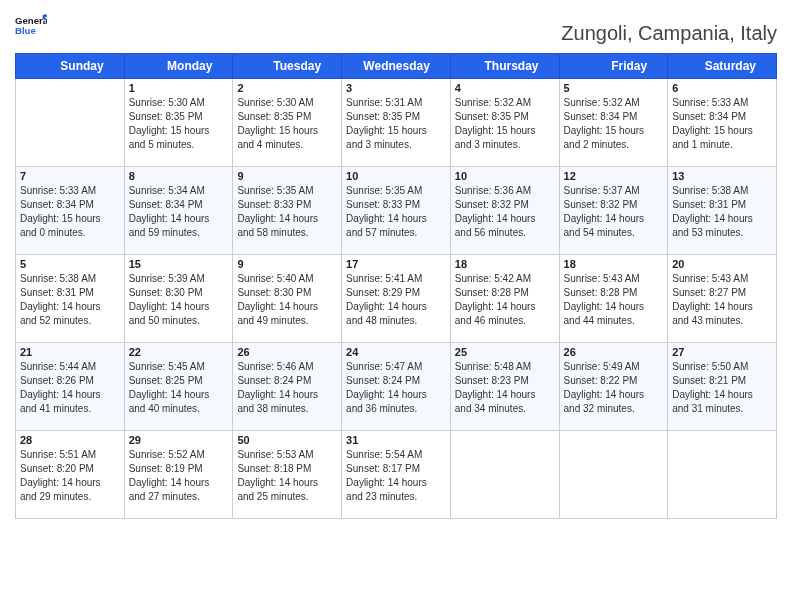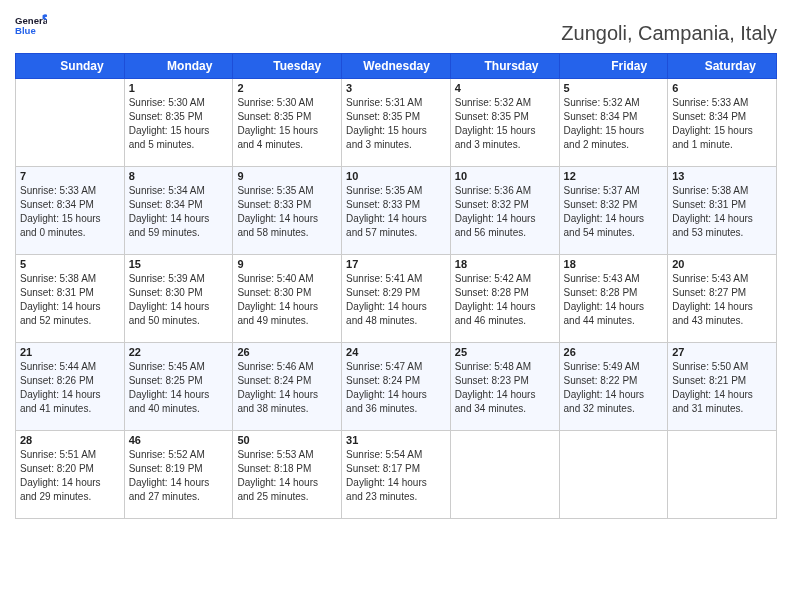--- a/index.html
+++ b/index.html
@@ -234,21 +234,21 @@
             <span class="day-num">27</span>
             <div class="day-info">Sunrise: 5:50 AM<br>Sunset: 8:21 PM<br>Daylight: 14 hours and 31 minutes.</div>
           </td>
         </tr>
         <tr>
           <td>
             <span class="day-num">28</span>
             <div class="day-info">Sunrise: 5:51 AM<br>Sunset: 8:20 PM<br>Daylight: 14 hours and 29 minutes.</div>
           </td>
           <td>
-            <span class="day-num">46</span>
+            <span class="day-num">29</span>
             <div class="day-info">Sunrise: 5:52 AM<br>Sunset: 8:19 PM<br>Daylight: 14 hours and 27 minutes.</div>
           </td>
           <td>
             <span class="day-num">50</span>
             <div class="day-info">Sunrise: 5:53 AM<br>Sunset: 8:18 PM<br>Daylight: 14 hours and 25 minutes.</div>
           </td>
           <td>
             <span class="day-num">31</span>
             <div class="day-info">Sunrise: 5:54 AM<br>Sunset: 8:17 PM<br>Daylight: 14 hours and 23 minutes.</div>
           </td>

